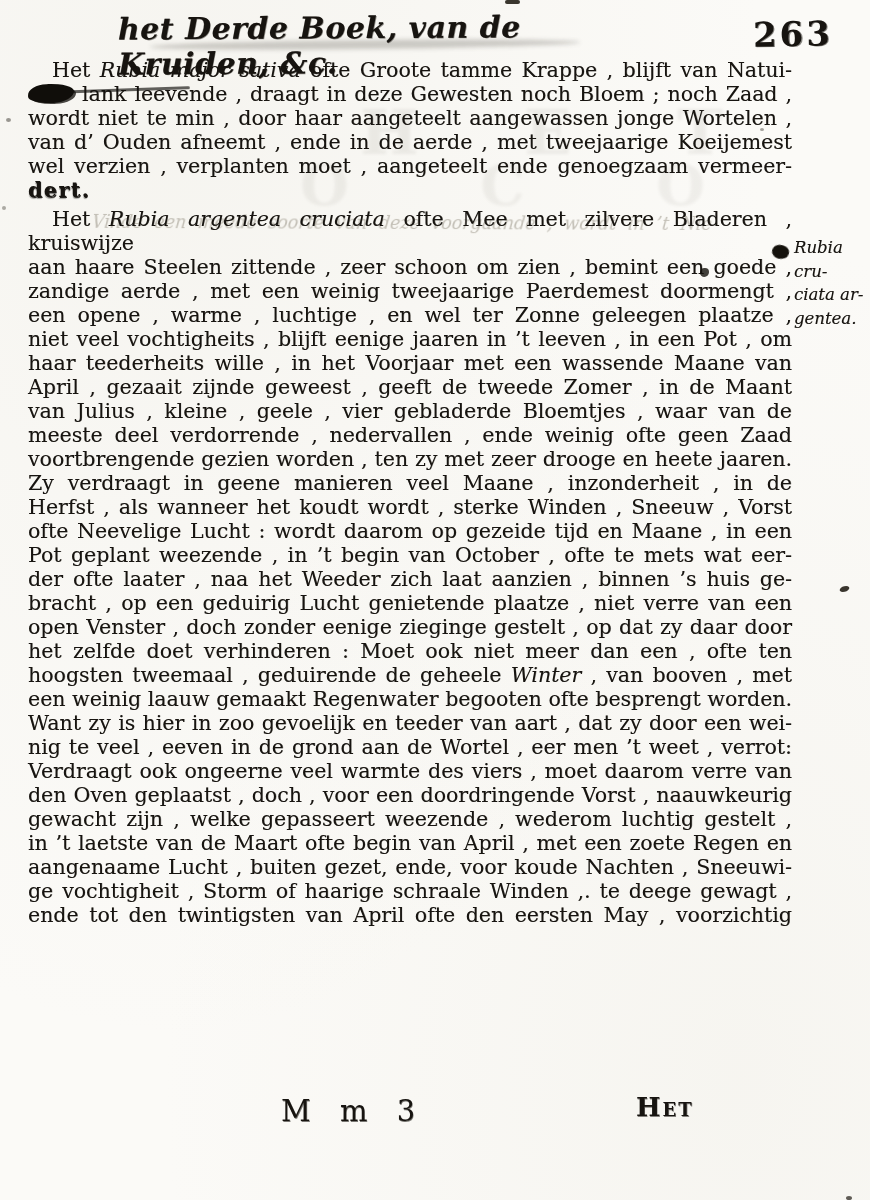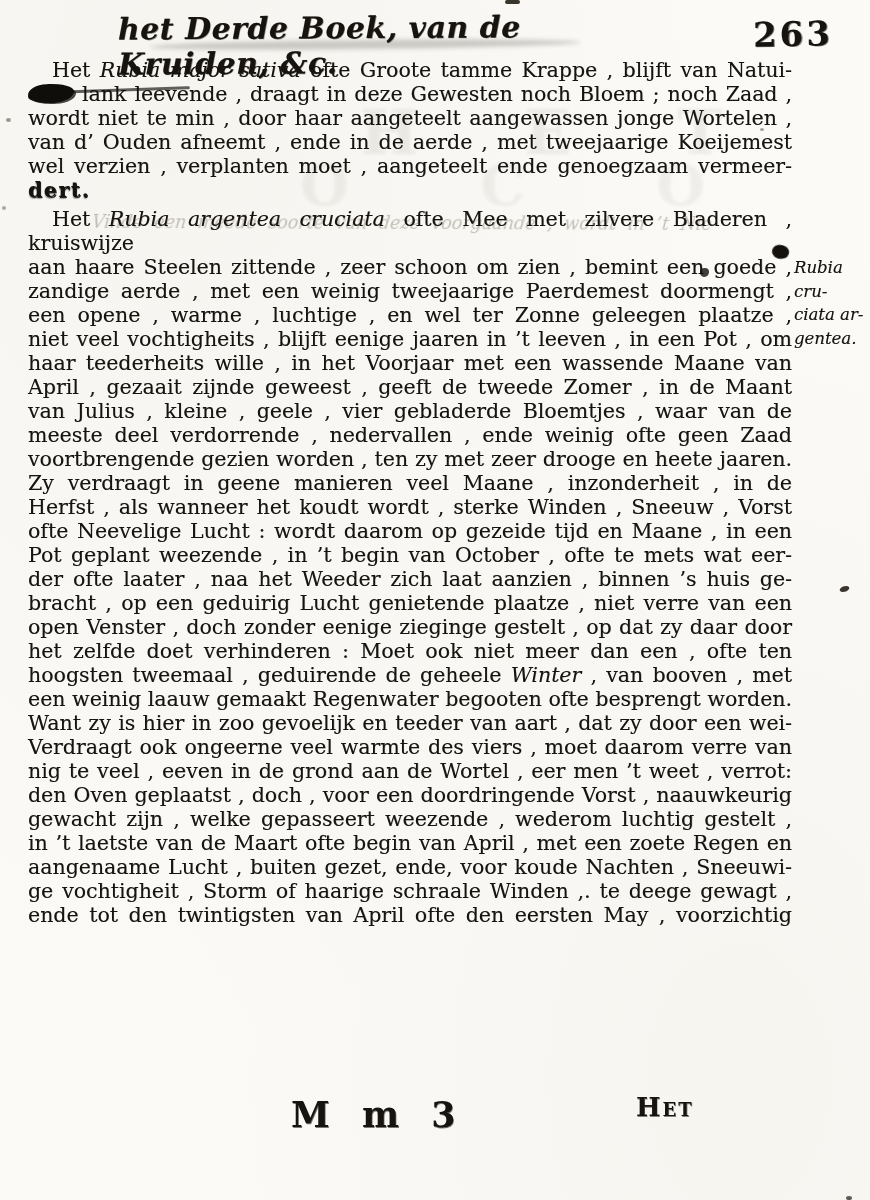--- a/index.html
+++ b/index.html
@@ -57,28 +57,28 @@
     border-radius:45% 60% 50% 55%/60% 45% 65% 40%;
     box-shadow:3px 2px 0 -1px rgba(16,14,10,.75);
     transform:rotate(-2deg);
   }
   .blot-start::after{
     content:"";position:absolute;left:42px;top:7px;width:120px;height:3px;
     background:rgba(16,14,10,.65);filter:blur(.4px);border-radius:2px;
   }
   
   .margin-note{
-    position:absolute;left:794px;top:256px;width:76px;
+    position:absolute;left:794px;top:236px;width:76px;
     font-style:italic;font-size:16.5px;line-height:23.5px;
     text-shadow:.3px .3px 0 rgba(23,19,13,.4);
   }
   
   .signature-mark{
-    position:absolute;left:291px;top:1094px;
-    font-size:35px;font-weight:700;word-spacing:16px;letter-spacing:2px;
+    position:absolute;left:281px;top:1094px;
+    font-size:29px;font-weight:400;word-spacing:16px;letter-spacing:2px;
     text-shadow:.7px .6px 0 rgba(15,12,8,.55);
   }
   .catchword{
     position:absolute;left:636px;top:1092px;
     font-size:26px;font-weight:700;font-variant:small-caps;letter-spacing:2px;
     text-shadow:.6px .5px 0 rgba(15,12,8,.5);
   }
   
   .bleed-line{
     position:absolute;left:92px;top:213px;width:620px;
@@ -147,22 +147,22 @@
         <div class="line"><span class="rm">Herfst , als wanneer het koudt wordt ,  sterke Winden ,  Sneeuw ,  Vorst</span></div>
         <div class="line"><span class="rm">ofte Neevelige Lucht :  wordt daarom op gezeide tijd en Maane ,  in een</span></div>
         <div class="line"><span class="rm">Pot geplant weezende ,  in ’t begin van October ,  ofte te mets wat eer-</span></div>
         <div class="line"><span class="rm">der ofte laater ,  naa het Weeder zich laat aanzien ,  binnen ’s huis ge-</span></div>
         <div class="line"><span class="rm">bracht ,  op een geduirig Lucht genietende plaatze ,  niet verre van een</span></div>
         <div class="line"><span class="rm">open Venster ,  doch zonder eenige zieginge gestelt ,  op dat zy daar door</span></div>
         <div class="line"><span class="rm">het zelfde doet verhinderen :  Moet ook niet meer dan een ,  ofte ten</span></div>
         <div class="line"><span class="rm">hoogsten tweemaal ,  geduirende de geheele </span><span class="it">Winter</span><span class="rm"> ,  van booven ,  met</span></div>
         <div class="line"><span class="rm">een weinig laauw gemaakt Regenwater begooten ofte besprengt worden.</span></div>
         <div class="line"><span class="rm">Want zy is hier in zoo gevoelijk en teeder van aart ,  dat zy door een wei-</span></div>
+        <div class="line"><span class="rm">nig te veel ,  eeven in de grond aan de Wortel ,  eer men ’t weet ,  verrot:</span></div>
         <div class="line"><span class="rm">Verdraagt ook ongeerne veel warmte des viers ,  moet daarom verre van</span></div>
-        <div class="line"><span class="rm">nig te veel ,  eeven in de grond aan de Wortel ,  eer men ’t weet ,  verrot:</span></div>
         <div class="line"><span class="rm">den Oven geplaatst ,  doch , voor een doordringende Vorst , naauwkeurig</span></div>
         <div class="line"><span class="rm">gewacht zijn ,  welke gepasseert weezende ,  wederom luchtig gestelt ,</span></div>
         <div class="line"><span class="rm">in ’t laetste van de Maart ofte begin van April ,  met een zoete Regen en</span></div>
         <div class="line"><span class="rm">aangenaame Lucht , buiten gezet, ende, voor koude Nachten , Sneeuwi-</span></div>
         <div class="line"><span class="rm">ge vochtigheit ,  Storm of haarige schraale Winden ,. te deege gewagt ,</span></div>
         <div class="line"><span class="rm">ende tot den twintigsten van April ofte den eersten May ,  voorzichtig</span></div>
       </div>
   </div>
 
   <div class="margin-note">

